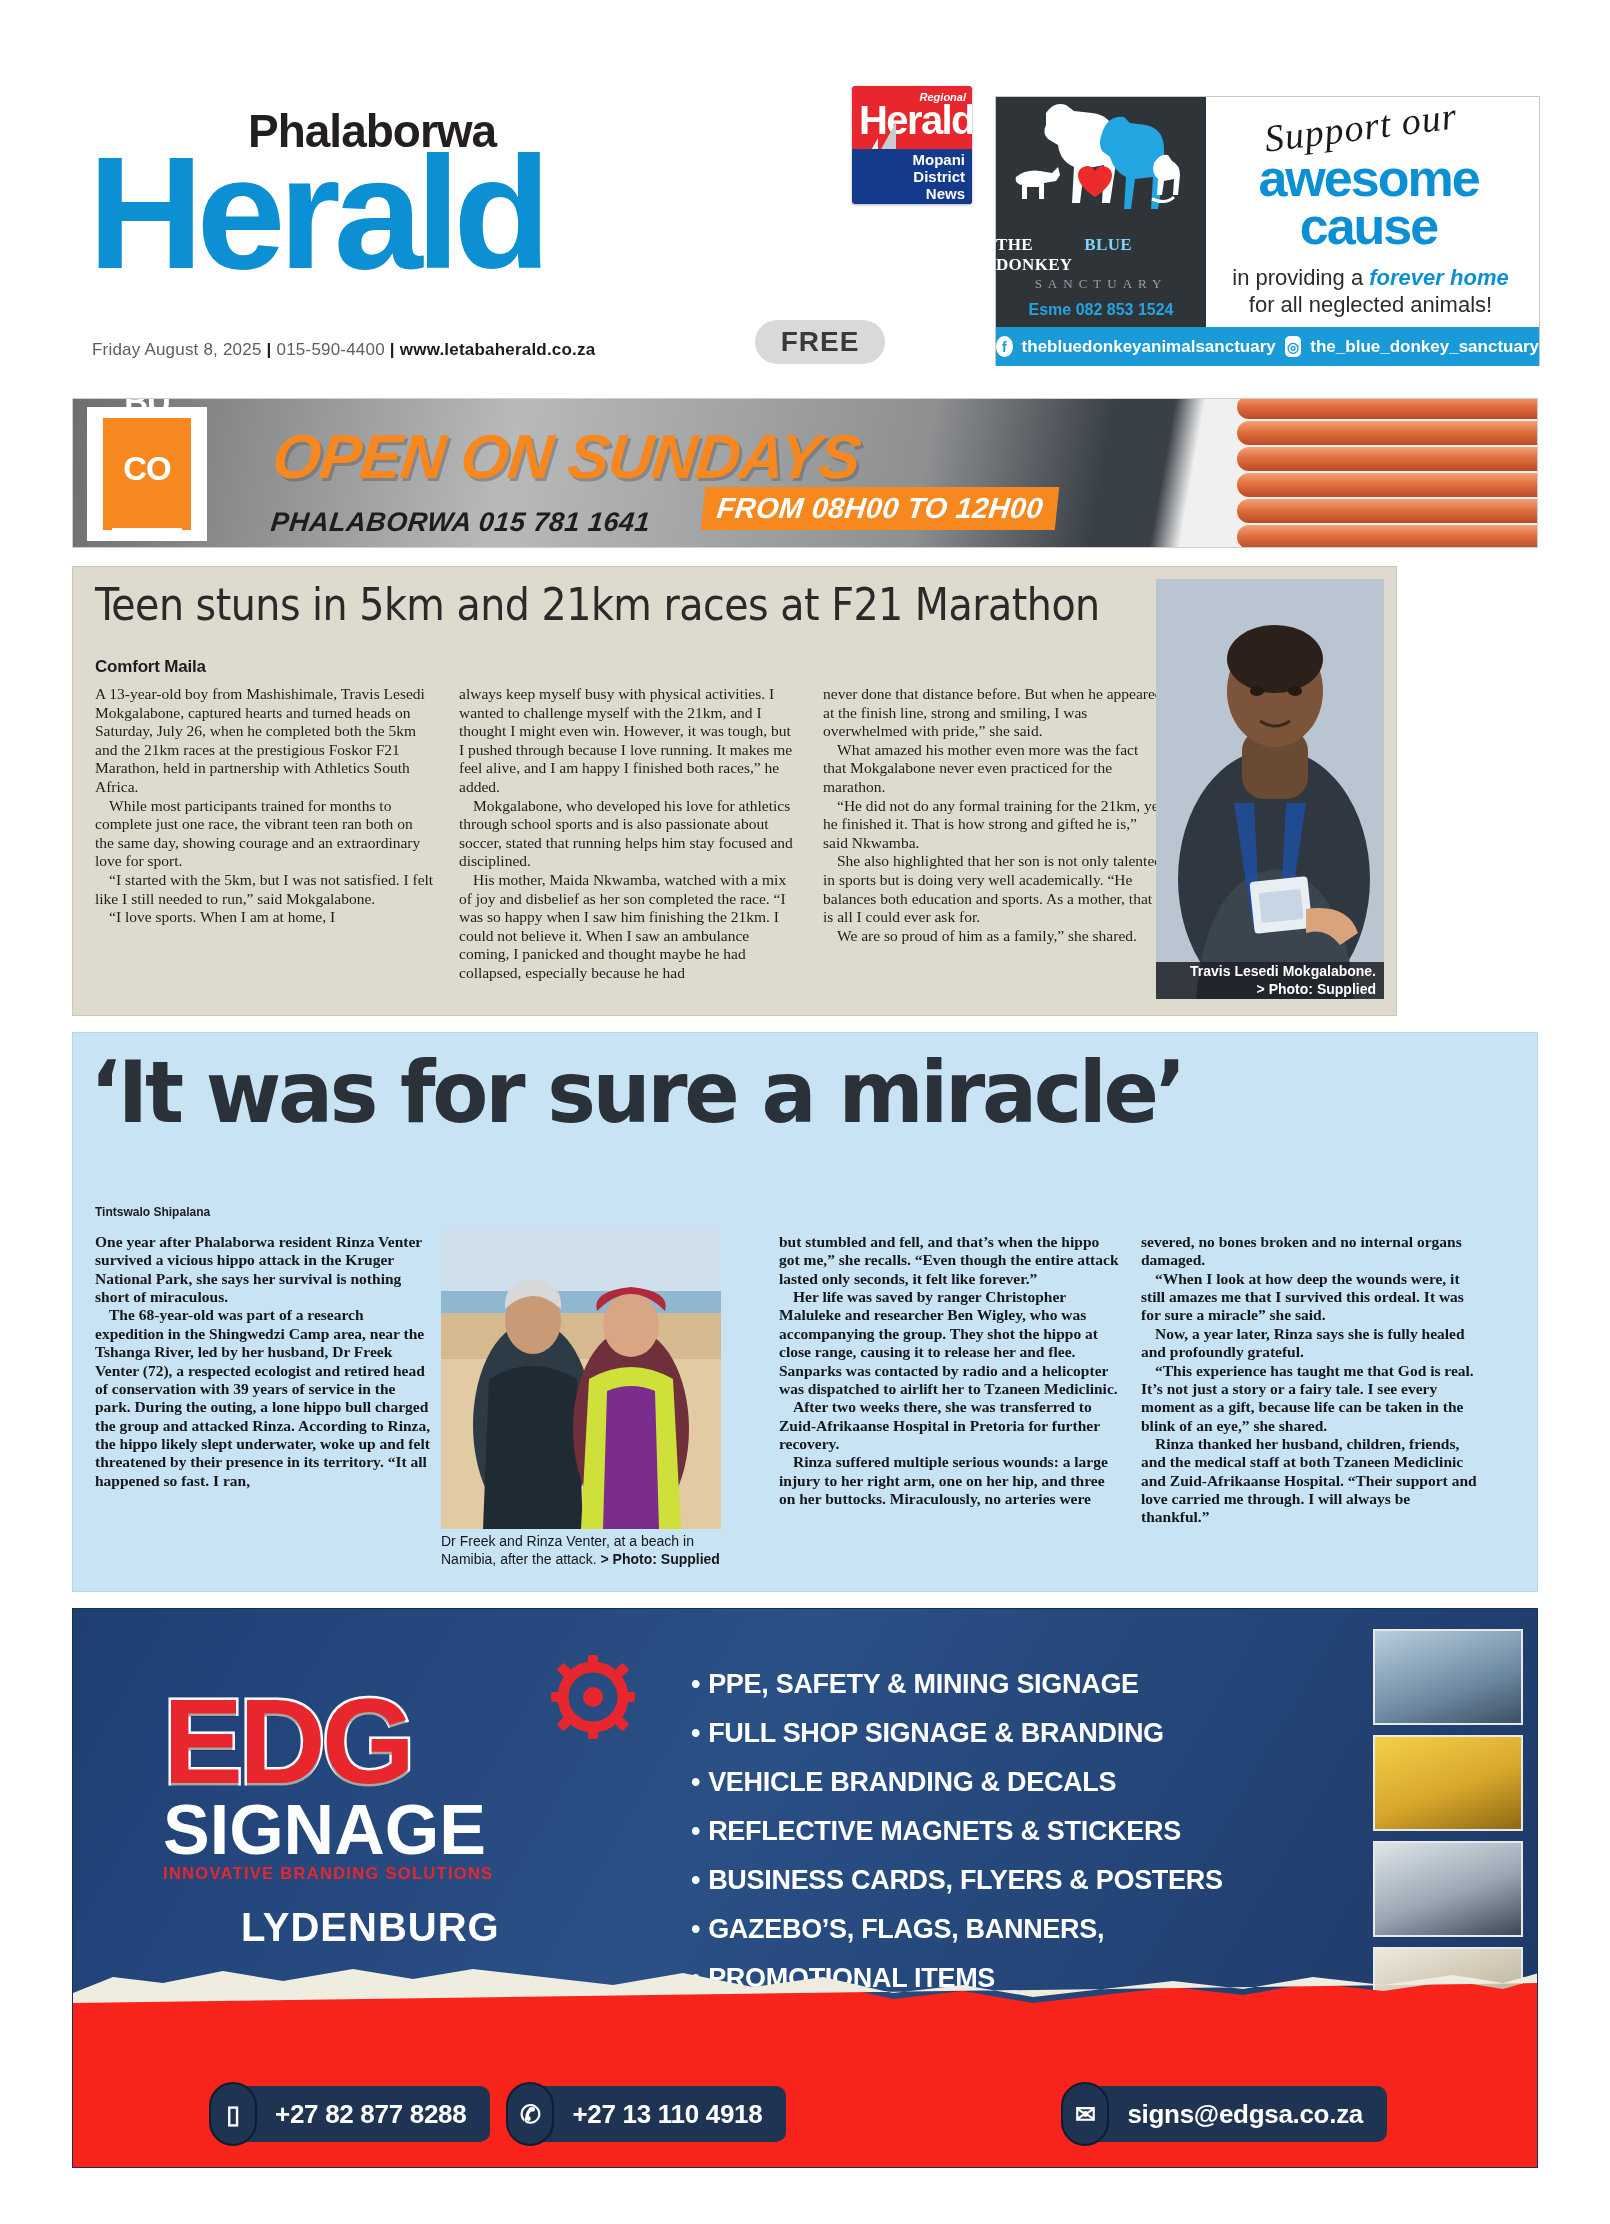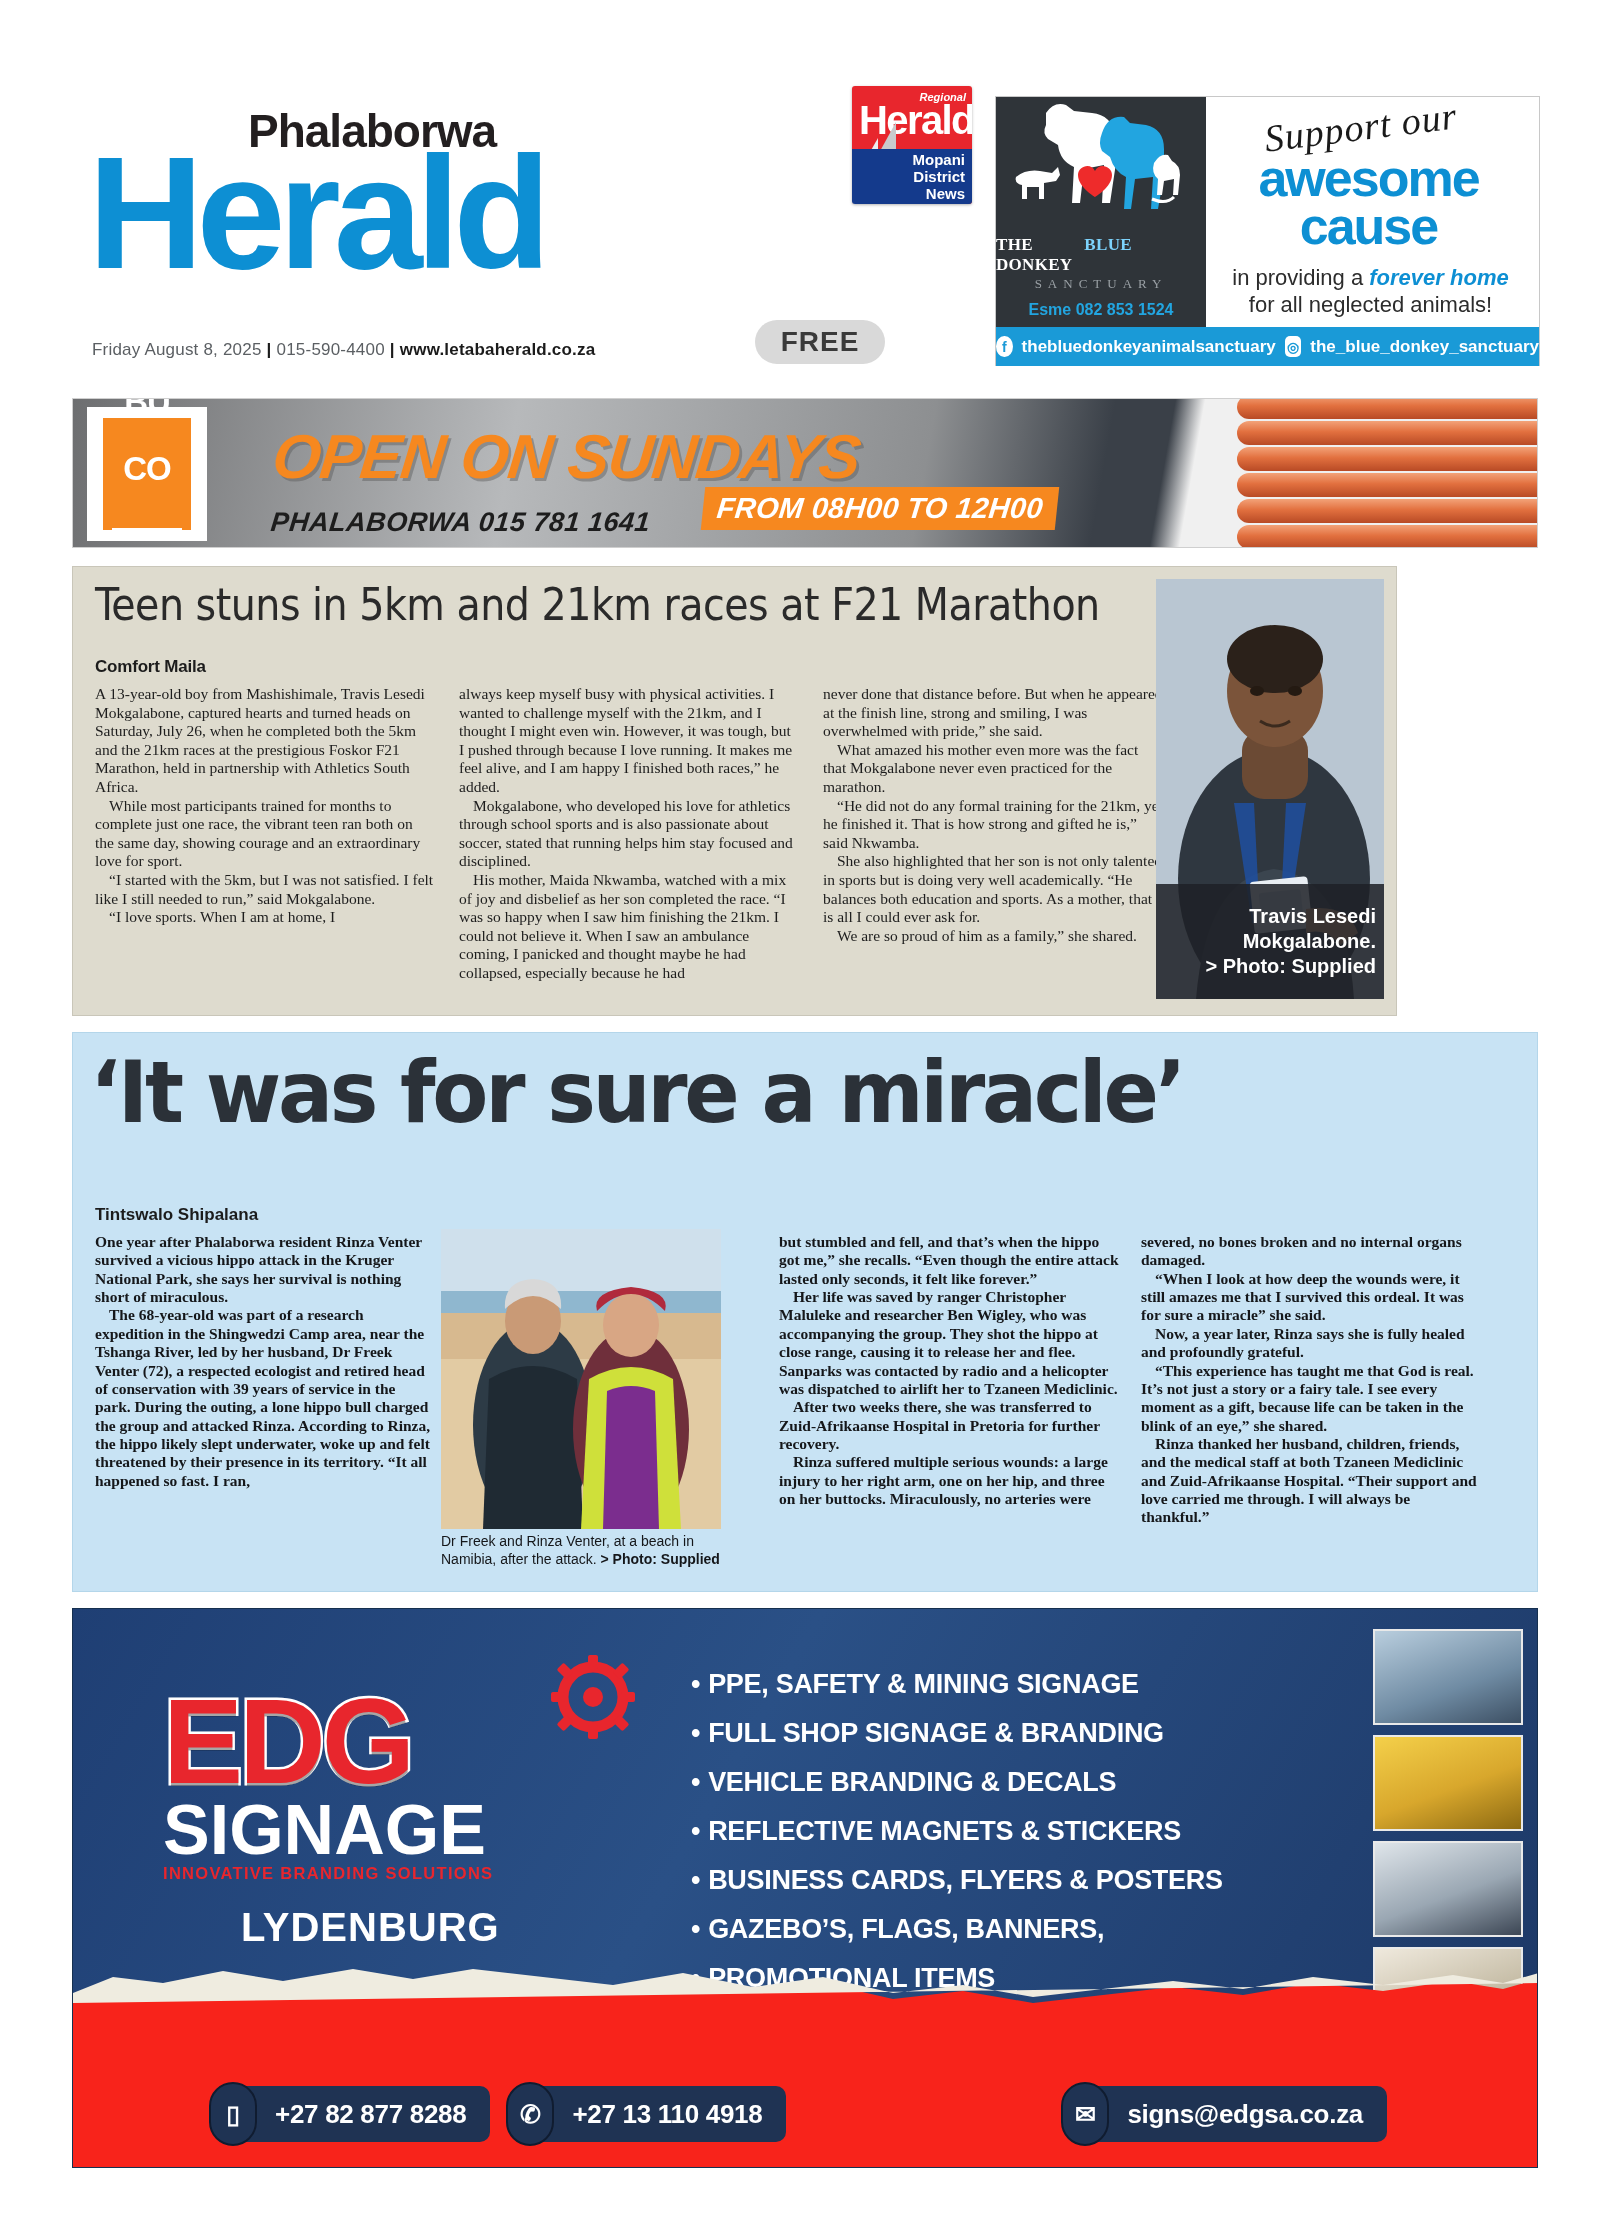--- a/index.html
+++ b/index.html
@@ -188,38 +188,38 @@
   .a1-col p { margin:0; text-indent:14px; }
   .a1-col p.first { text-indent:0; }
   .a1-photo {
     position:absolute; right:12px; top:12px; width:228px; height:420px;
     background:linear-gradient(175deg,#cfd6dc 0%,#b7c2cc 35%,#93a4b3 100%);
     overflow:hidden;
   }
   .a1-cap {
     position:absolute; left:0; right:0; bottom:0;
     background:rgba(30,33,38,.86); color:#fff;
-    font-size:20px; font-weight:700; text-align:right;
-    padding:20px 8px; line-height:1.25;
+    font-size:14px; font-weight:700; text-align:right;
+    padding:1px 8px; line-height:1.25;
   }
 
   
   .article2 {
     position:absolute; left:72px; top:1032px; width:1466px; height:560px;
     background:#c8e3f4; border:1px solid #b4d6ea;
   }
   .a2-head {
     font-size:86px; font-weight:700; color:#2b3138;
     letter-spacing:-3.5px; line-height:1;
     padding:16px 0 0 18px; white-space:nowrap;
     font-family:"DejaVu Sans", sans-serif; transform:scaleX(0.95); transform-origin:left;
   }
   .a2-byline {
     position:absolute; left:22px; top:172px;
-    font-size:17px; font-weight:700; color:#1c1c1c;
+    font-size:12px; font-weight:700; color:#1c1c1c;
   }
   .a2-cols { position:absolute; left:22px; top:200px; width:1420px; display:flex; gap:22px; }
   .a2-col {
     width:340px; font-family:"Liberation Serif", serif;
     font-size:15.5px; line-height:1.185; color:#15171a; font-weight:700;
   }
   .a2-col p { margin:0; text-indent:14px; }
   .a2-col p.first { text-indent:0; }
   .a2-col.narrow { width:300px; }
   .a2-photo {

